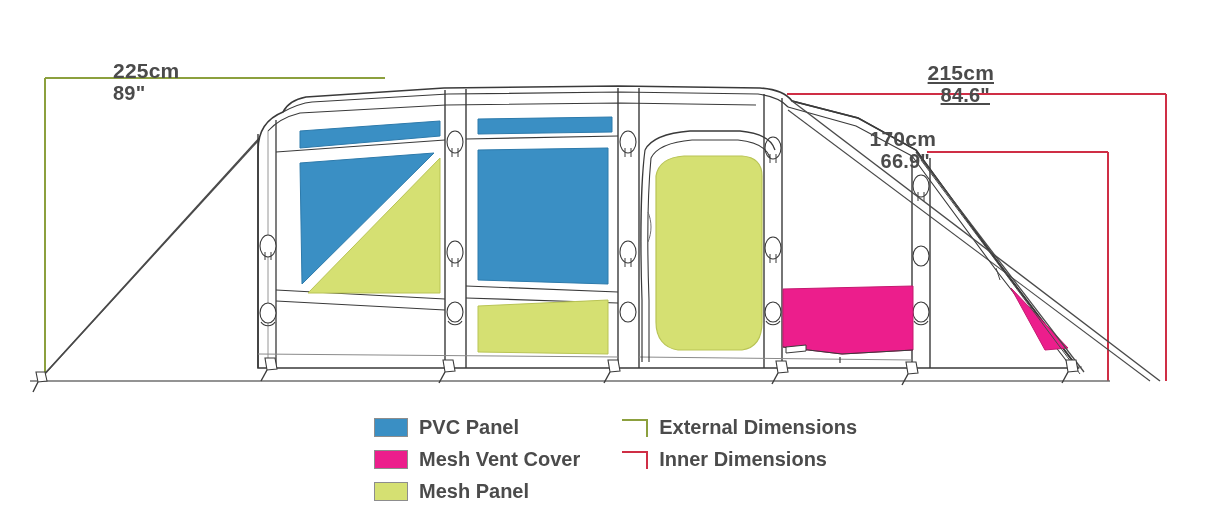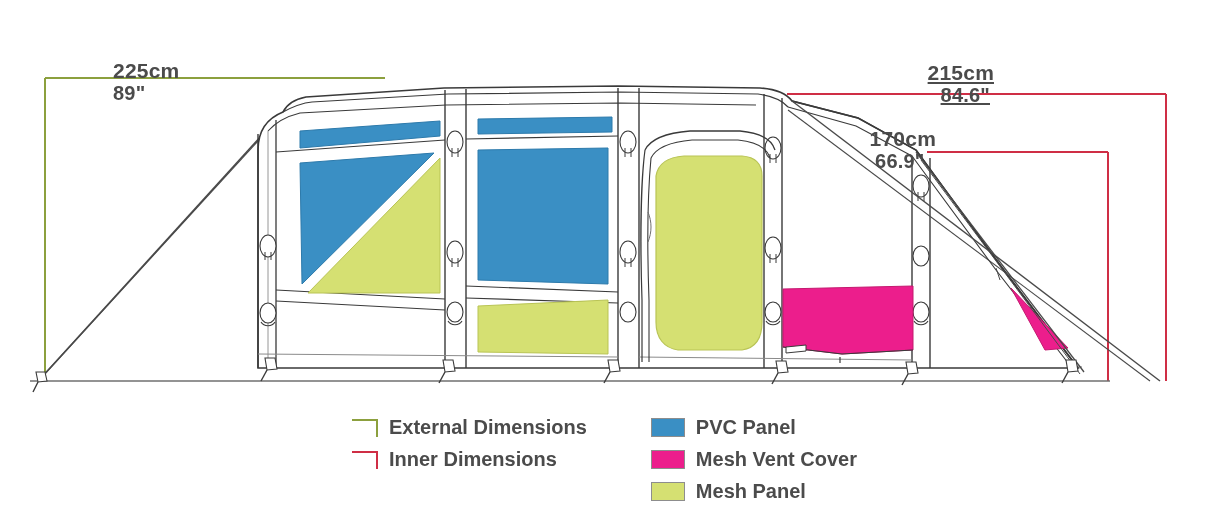--- a/index.html
+++ b/index.html
@@ -57,21 +57,21 @@
     right: 48px;
     top: 62px;
     text-align: right;
     text-decoration: underline;
   }
   #dim-215-label .inch { padding-right: 4px; }
 
   #dim-170-label {
     right: 106px;
     top: 128px;
-    text-align: center;
+    text-align: right;
   }
   #dim-170-label .inch { padding-right: 6px; }
 
   
   #legend {
     position: absolute;
     left: 352px;
     top: 414px;
     display: flex;
     gap: 42px;
@@ -335,41 +335,41 @@
     <span class="inch">84.6"</span>
   </div>
 
   <div class="dim-label" id="dim-170-label">
     <span class="cm">170cm</span>
     <span class="inch">66.9"</span>
   </div>
 
   <div id="legend">
 
+    <div class="legend-col" id="legend-col-panels">
+      <div class="legend-row">
+        <span class="legend-swatch" style="background:#3a8fc4"></span>
+        <span class="legend-text">PVC Panel</span>
+      </div>
+      <div class="legend-row">
+        <span class="legend-swatch" style="background:#ec1e8c"></span>
+        <span class="legend-text">Mesh Vent Cover</span>
+      </div>
+      <div class="legend-row">
+        <span class="legend-swatch" style="background:#d5e072"></span>
+        <span class="legend-text">Mesh Panel</span>
+      </div>
+    </div>
+
     <div class="legend-col" id="legend-col-dims">
       <div class="legend-row">
         <span class="legend-corner" style="color:#8ca03e"></span>
         <span class="legend-text">External Dimensions</span>
       </div>
       <div class="legend-row">
         <span class="legend-corner" style="color:#cf2e45"></span>
         <span class="legend-text">Inner Dimensions</span>
       </div>
     </div>
 
-    <div class="legend-col" id="legend-col-panels">
-      <div class="legend-row">
-        <span class="legend-swatch" style="background:#3a8fc4"></span>
-        <span class="legend-text">PVC Panel</span>
-      </div>
-      <div class="legend-row">
-        <span class="legend-swatch" style="background:#ec1e8c"></span>
-        <span class="legend-text">Mesh Vent Cover</span>
-      </div>
-      <div class="legend-row">
-        <span class="legend-swatch" style="background:#d5e072"></span>
-        <span class="legend-text">Mesh Panel</span>
-      </div>
-    </div>
-
   </div>
 
 </div>
 
 </body></html>

